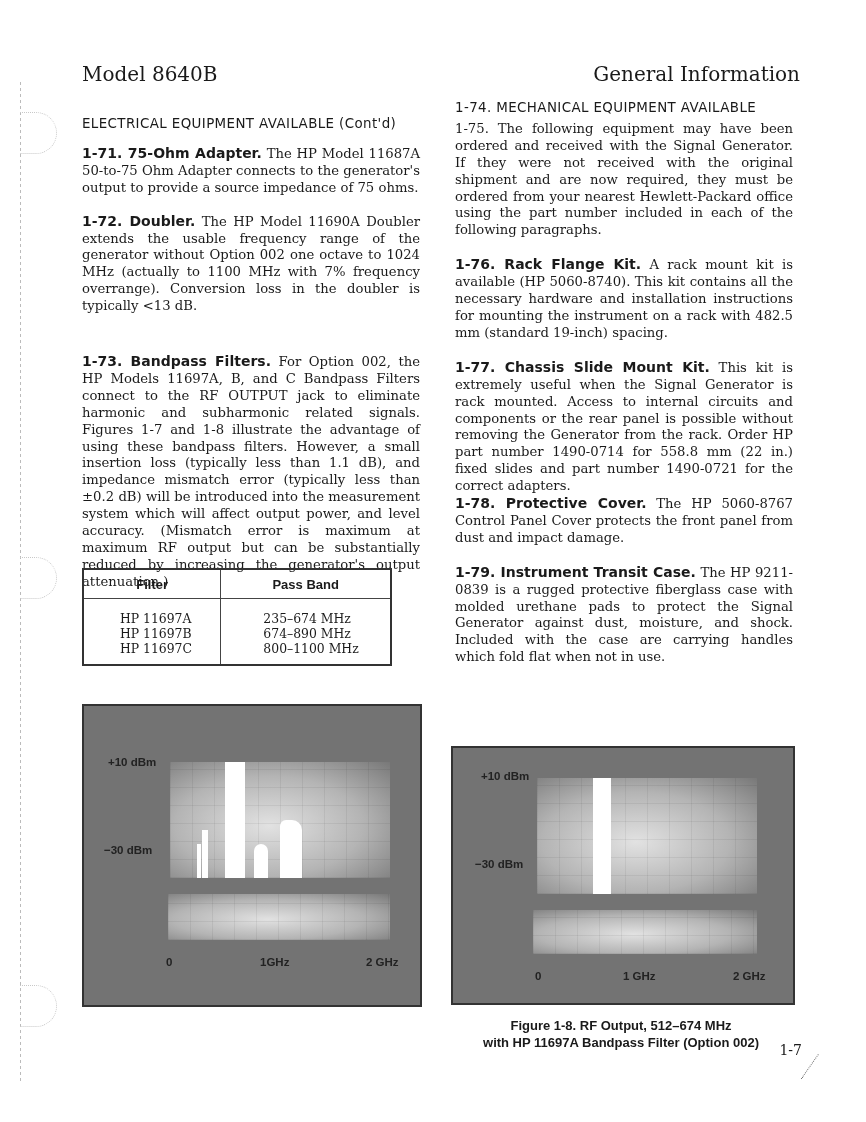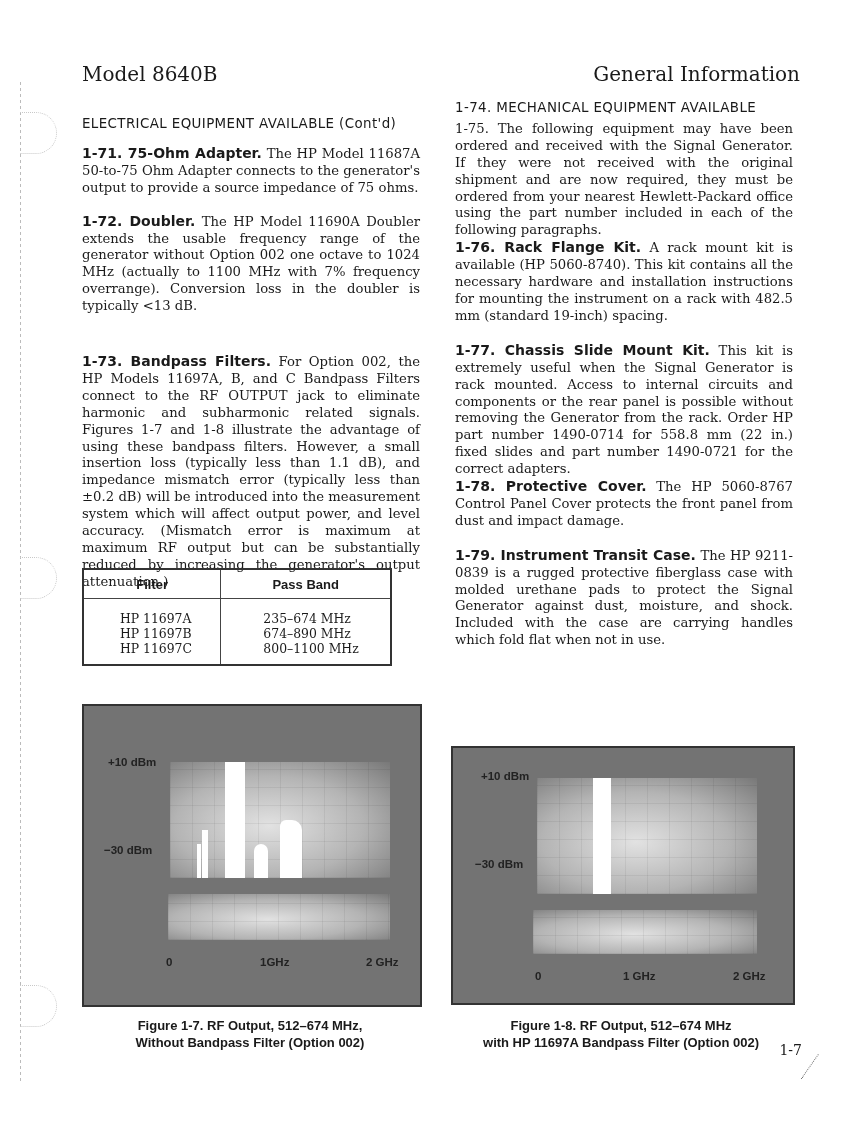--- a/index.html
+++ b/index.html
@@ -86,21 +86,21 @@
         </td>
       </tr>
     </tbody>
   </table>
 
   <div class="col right" style="top:100px">
     <h2 class="sec-title">1-74. MECHANICAL EQUIPMENT AVAILABLE</h2>
     <p class="para" style="margin-top:4px">
       <span>1-75. The following equipment may have been ordered and received with the Signal Generator. If they were not received with the original shipment and are now required, they must be ordered from your nearest Hewlett-Packard office using the part number included in each of the following paragraphs.</span>
     </p>
-    <p class="para" style="">
+    <p class="para" style="margin-top:17px">
       <span class="lead">1-76. Rack Flange Kit.</span><span> A rack mount kit is available (HP 5060-8740). This kit contains all the necessary hardware and installation instructions for mounting the instrument on a rack with 482.5 mm (standard 19-inch) spacing.</span>
     </p>
     <p class="para" style="margin-top:17px">
       <span class="lead">1-77. Chassis Slide Mount Kit.</span><span> This kit is extremely useful when the Signal Generator is rack mounted. Access to internal circuits and components or the rear panel is possible without removing the Generator from the rack. Order HP part number 1490-0714 for 558.8 mm (22 in.) fixed slides and part number 1490-0721 for the correct adapters.</span>
     </p>
     <p class="para" style="margin-top:0">
       <span class="lead">1-78. Protective Cover.</span><span> The HP 5060-8767 Control Panel Cover protects the front panel from dust and impact damage.</span>
     </p>
     <p class="para" style="margin-top:17px">
       <span class="lead">1-79. Instrument Transit Case.</span><span> The HP 9211-0839 is a rugged protective fiberglass case with molded urethane pads to protect the Signal Generator against dust, moisture, and shock. Included with the case are carrying handles which fold flat when not in use.</span>
@@ -115,24 +115,20 @@
       <div class="spike" style="left:32px; top:68px; width:6px; height:48px;"></div>
       <div class="spike" style="left:27px; top:82px; width:4px; height:34px;"></div>
       <div class="spike" style="left:84px; top:82px; width:14px; height:34px; border-radius:8px 8px 0 0;"></div>
       <div class="spike" style="left:110px; top:58px; width:22px; height:58px; border-radius:6px 10px 0 0;"></div>
     </div>
     <div class="screen" style="left:84px; top:188px; width:222px; height:46px;"></div>
     <div class="lbl" style="left:82px; top:250px;">0</div>
     <div class="lbl" style="left:176px; top:250px;">1GHz</div>
     <div class="lbl" style="left:282px; top:250px;">2 GHz</div>
   </div>
-  <div class="caption" style="left:82px; top:1017px; width:336px;">
-    <div>Figure 1-7. RF Output, 512–674 MHz,</div>
-    <div>Without Bandpass Filter (Option 002)</div>
-  </div>
 
   <div class="fig" style="left:451px; top:746px; width:340px; height:255px;">
     <div class="lbl" style="left:28px; top:22px;">+10 dBm</div>
     <div class="lbl" style="left:22px; top:110px;">−30 dBm</div>
     <div class="screen" style="left:84px; top:30px; width:220px; height:116px;">
       <div class="spike" style="left:56px; top:0; width:18px; height:116px;"></div>
     </div>
     <div class="screen" style="left:80px; top:162px; width:224px; height:44px;"></div>
     <div class="lbl" style="left:82px; top:222px;">0</div>
     <div class="lbl" style="left:170px; top:222px;">1 GHz</div>

